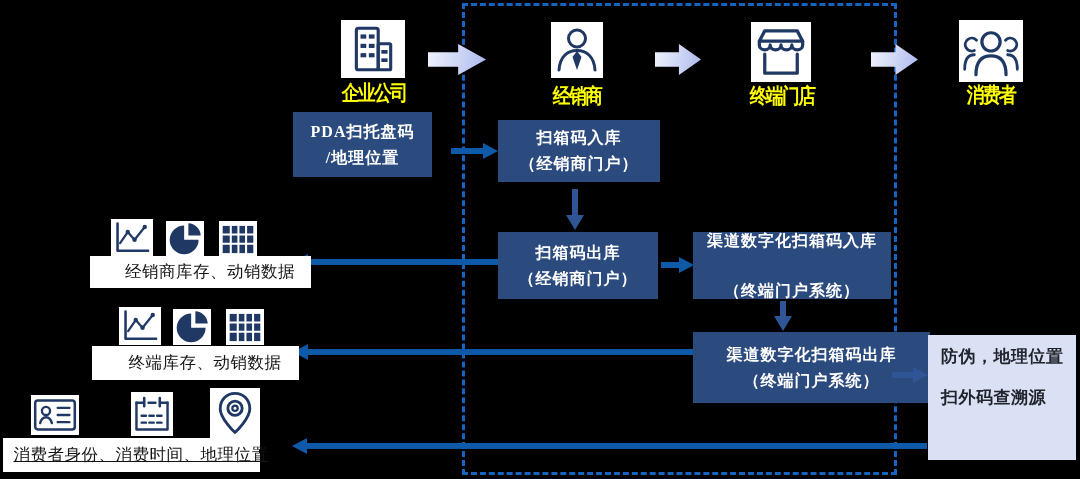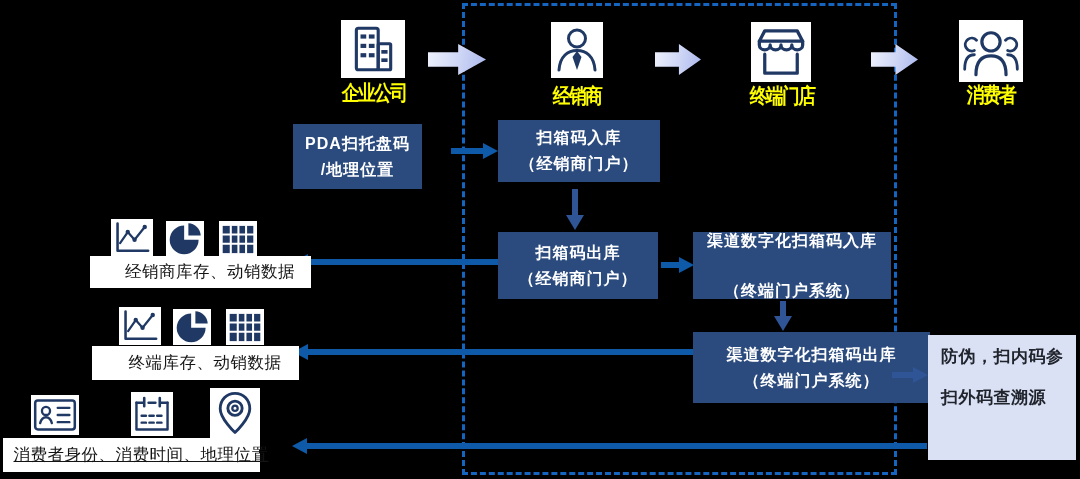--- a/index.html
+++ b/index.html
@@ -156,21 +156,21 @@
 
 <div class="blockarrow" style="left:871px;top:44px;width:47px;"></div>
 
 <div class="tile" style="left:959px;top:20px;width:64px;height:62px;">
   <svg class="ic" width="58" height="52">
       <use href="#sym-people"></use>
     </svg>
 </div>
 <div class="actor-label" style="left:931px;top:81px;">消费者</div>
 
-<div class="pbox" style="left:293px;top:124px;width:129px;height:65px;">
+<div class="pbox" style="left:293px;top:112px;width:139px;height:65px;font-family:Liberation Serif, serif;">
   <div>PDA扫托盘码</div>
   <div>/地理位置</div>
 </div>
 
 <div class="pbox" style="left:498px;top:120px;width:162px;height:62px;">
   <div>扫箱码入库</div>
   <div>（经销商门户）</div>
 </div>
 
 <div class="pbox" style="left:498px;top:232px;width:160px;height:67px;">
@@ -182,21 +182,21 @@
   <div>渠道数字化扫箱码入库</div>
   <div>（终端门户系统）</div>
 </div>
 
 <div class="pbox" style="left:693px;top:332px;width:237px;height:71px;">
   <div>渠道数字化扫箱码出库</div>
   <div>（终端门户系统）</div>
 </div>
 
 <div class="hibox">
-  <div>防伪，扫内码参</div>
+  <div>防伪，地理位置</div>
   <div>扫外码查溯源</div>
 </div>
 
 <div class="hline" style="left:451px;top:148px;width:33px;"></div>
 <div class="tri tri-right" style="left:483px;top:143px;"></div>
 
 <div class="vline" style="left:572px;top:189px;height:27px;"></div>
 <div class="tri tri-down" style="left:566px;top:215px;"></div>
 
 <div class="tri tri-left" style="left:293px;top:254px;"></div>

